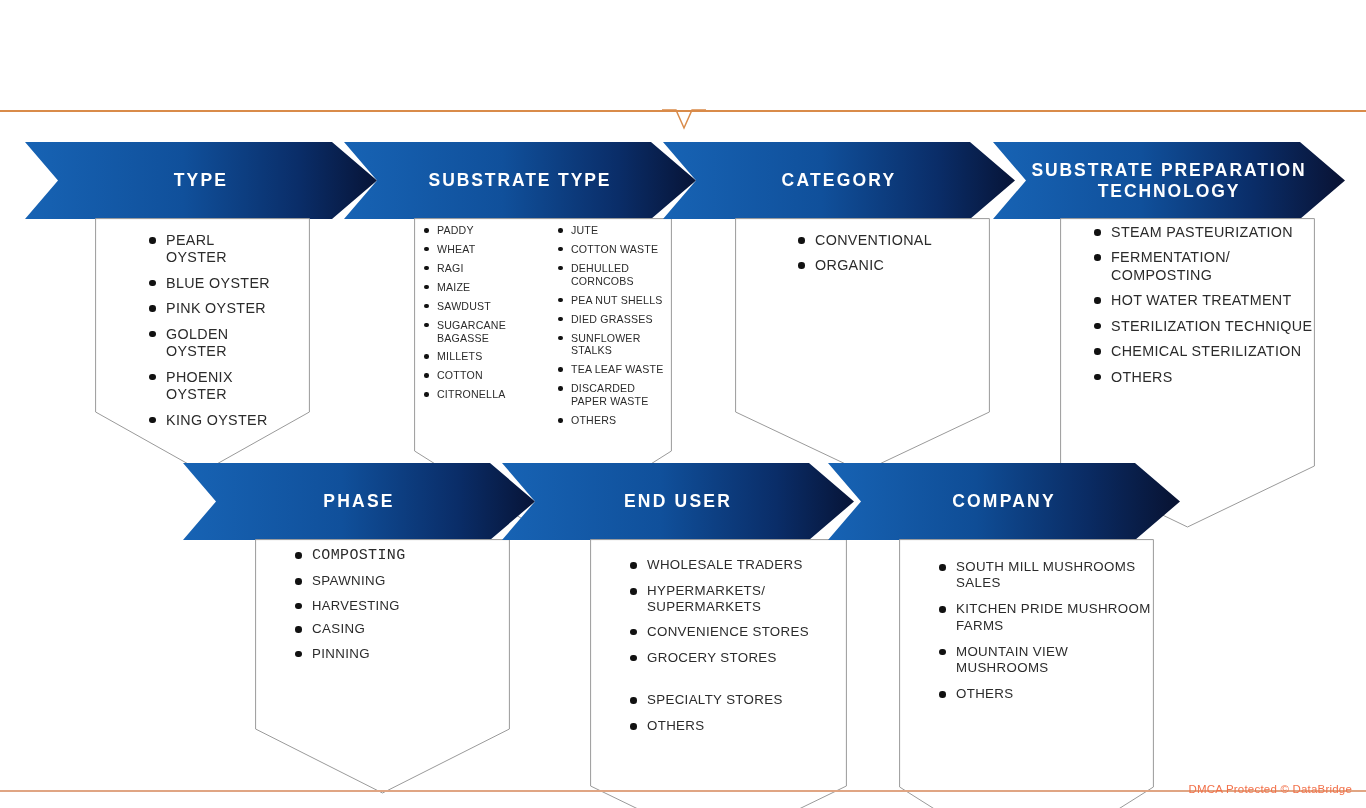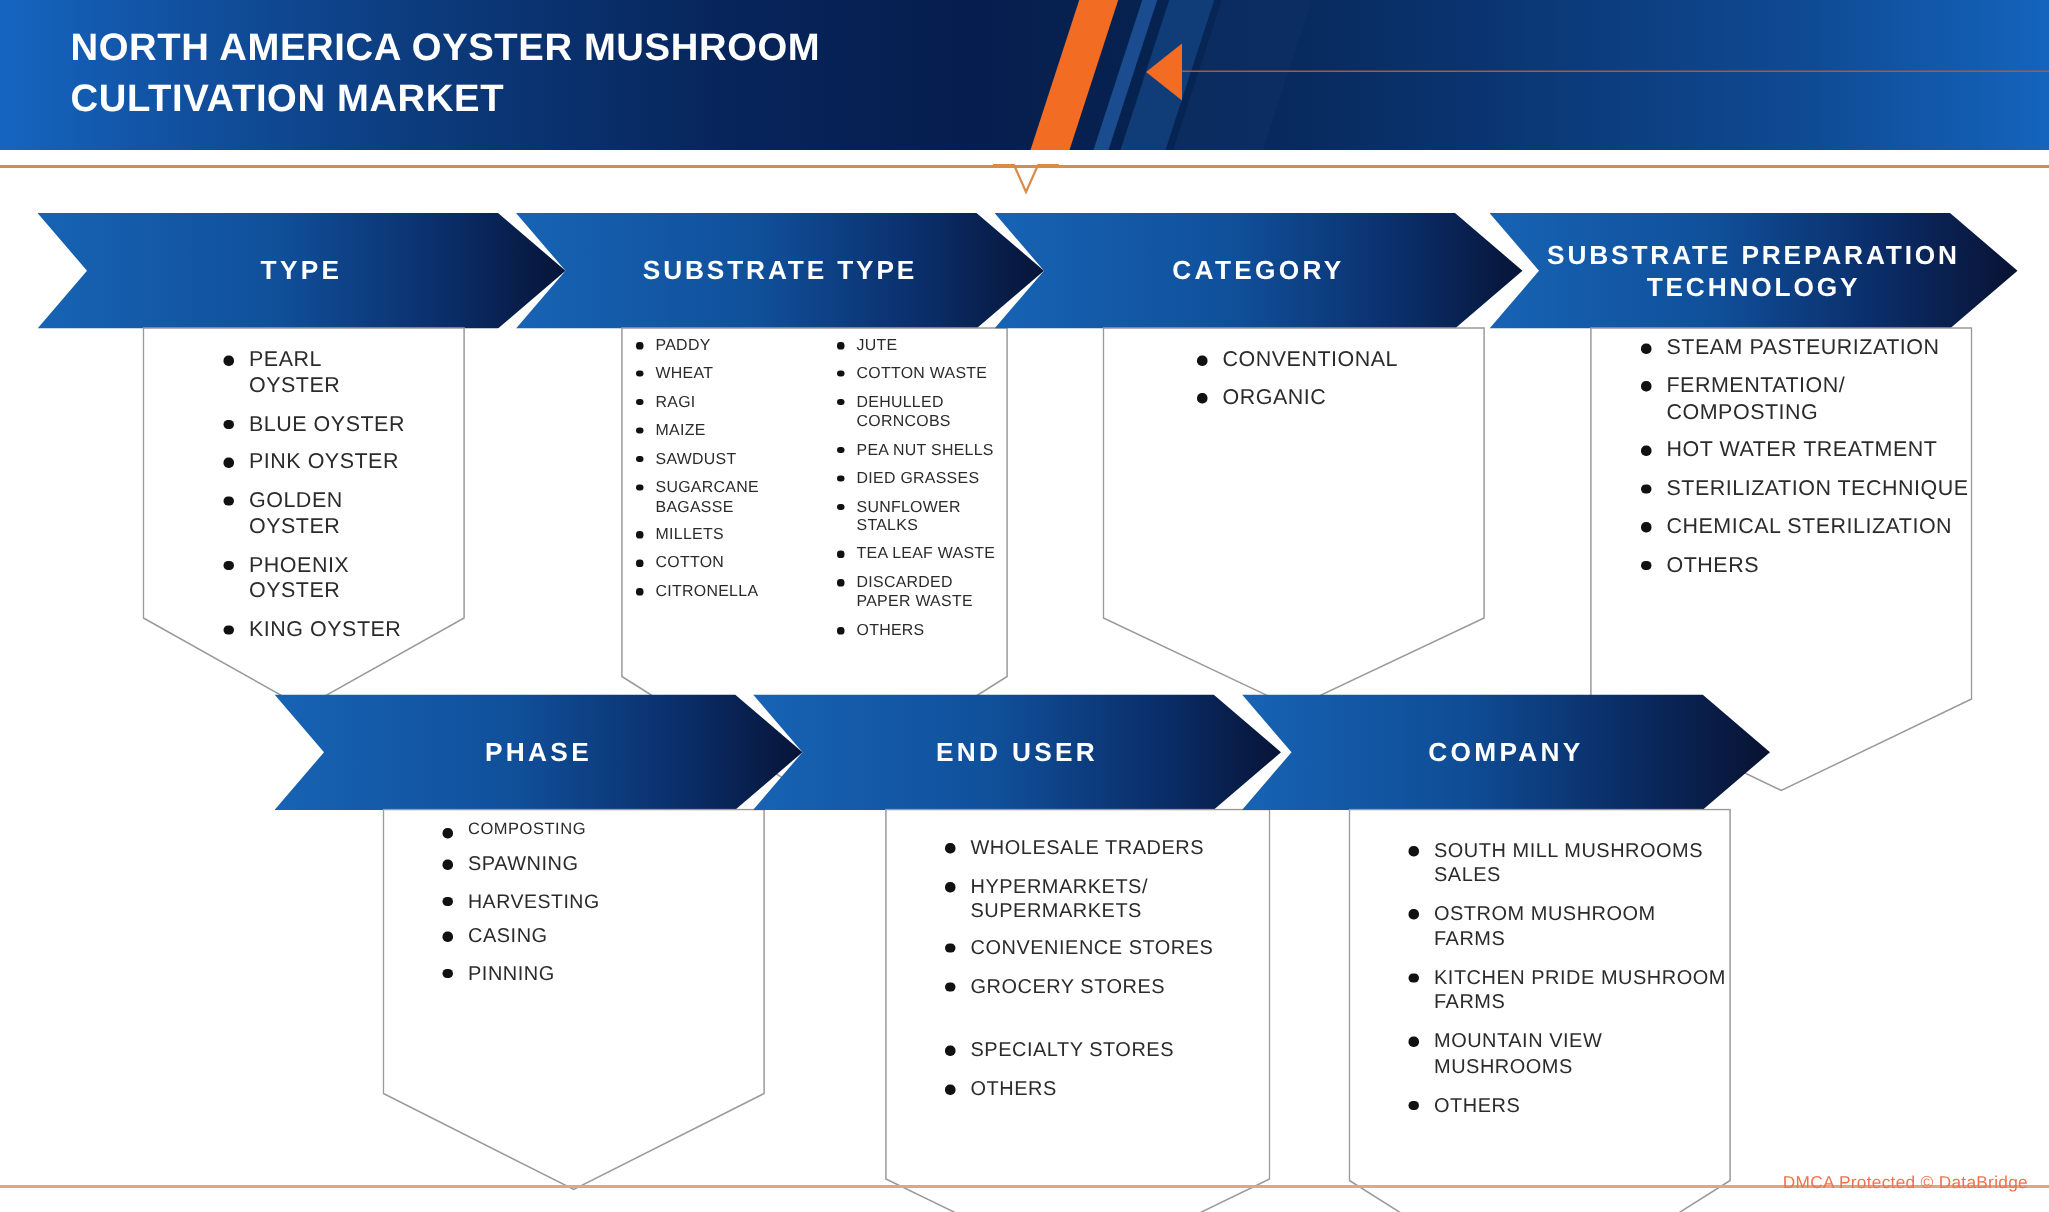--- a/index.html
+++ b/index.html
@@ -100,31 +100,20 @@
   ul.items.small li::before { width:4.5px; height:4.5px; top:4px; left:2px; }
 
   .two-col { display:flex; gap:14px; }
   .two-col > ul { }
 </style>
 </head>
 <body>
 
 <div id="page">
 
-  <div class="header">
-    <div class="hdr-diag hdr-blue3"></div>
-    <div class="hdr-diag hdr-blue2"></div>
-    <div class="hdr-diag hdr-blue1"></div>
-    <div class="hdr-diag hdr-orange"></div>
-
-    <div class="hdr-title">NORTH AMERICA OYSTER MUSHROOM CULTIVATION MARKET</div>
-
-    <div class="hdr-arrow"></div>
-    <div class="hdr-line"></div>
-  </div>
 
   <div class="rule-top"></div>
   <svg class="rule-notch" viewBox="0 0 44 28">
     <polyline points="0,6 14,6 22,24 30,6 44,6" fill="none" stroke="#d98b4a" stroke-width="1.5"></polyline>
   </svg>
 
   <div class="group" style="left:25px; top:142px; width:352px;">
     <div class="banner" style="width:352px;">
       <svg style="position:absolute;left:0;top:0;" width="352" height="77" viewBox="0 0 352 77">
         <defs>
@@ -278,21 +267,21 @@
         <path d="M0,0 L307,0 L352,38.5 L307,77 L0,77 L33,38.5 Z" fill="url(#g5)"></path>
       </svg>
       <div class="banner-title">PHASE</div>
     </div>
     <div class="panel" style="left:72px; width:255px;">
       <svg class="panel-svg" width="255" height="255" viewBox="0 0 255 255">
         <path d="M0.6,0.6 L254.4,0.6 L254.4,190 L127.5,254 L0.6,190 Z" fill="#ffffff" stroke="#9a9a9a" stroke-width="1"></path>
       </svg>
       <div class="panel-list" style="padding-left:38px; padding-top:8px;">
         <ul class="items" style="font-size:13px;">
-          <li style="font-size:11px;">COMPOSTING</li>
+          <li style="font-size:15px;font-family:Liberation Mono, monospace;">COMPOSTING</li>
           <li style="font-size:13.3px;">SPAWNING</li>
           <li style="font-size:13px;">HARVESTING</li>
           <li style="font-size:13.3px;">CASING</li>
           <li style="font-size:13.3px;">PINNING</li>
         </ul>
       </div>
     </div>
   </div>
 
   <div class="group" style="left:502px; top:463px; width:352px;">
@@ -342,21 +331,20 @@
       </svg>
       <div class="banner-title">COMPANY</div>
     </div>
     <div class="panel" style="left:71px; width:255px;">
       <svg class="panel-svg" width="255" height="330" viewBox="0 0 255 330">
         <path d="M0.6,0.6 L254.4,0.6 L254.4,248 L127.5,328 L0.6,248 Z" fill="#ffffff" stroke="#9a9a9a" stroke-width="1"></path>
       </svg>
       <div class="panel-list" style="padding-left:38px; padding-top:20px;">
         <ul class="items">
           <li style="font-size:13.3px;margin-bottom:10px;">SOUTH MILL MUSHROOMS SALES</li>
-          <li style="font-size:13.3px;margin-bottom:10px;">OSTROM MUSHROOM FARMS</li>
           <li style="font-size:13.3px;margin-bottom:10px;">KITCHEN PRIDE MUSHROOM FARMS</li>
           <li style="font-size:13.3px;margin-bottom:10px;">MOUNTAIN VIEW MUSHROOMS</li>
           <li style="font-size:13.3px;margin-bottom:10px;">OTHERS</li>
         </ul>
       </div>
     </div>
   </div>
 
   <div class="rule-bottom"></div>
   <div class="footer-text">DMCA Protected © DataBridge</div>

